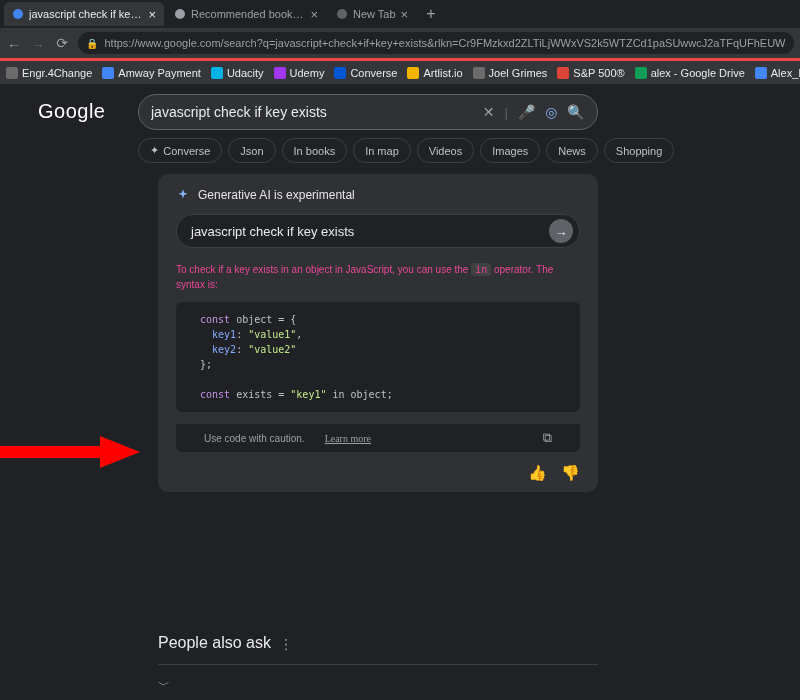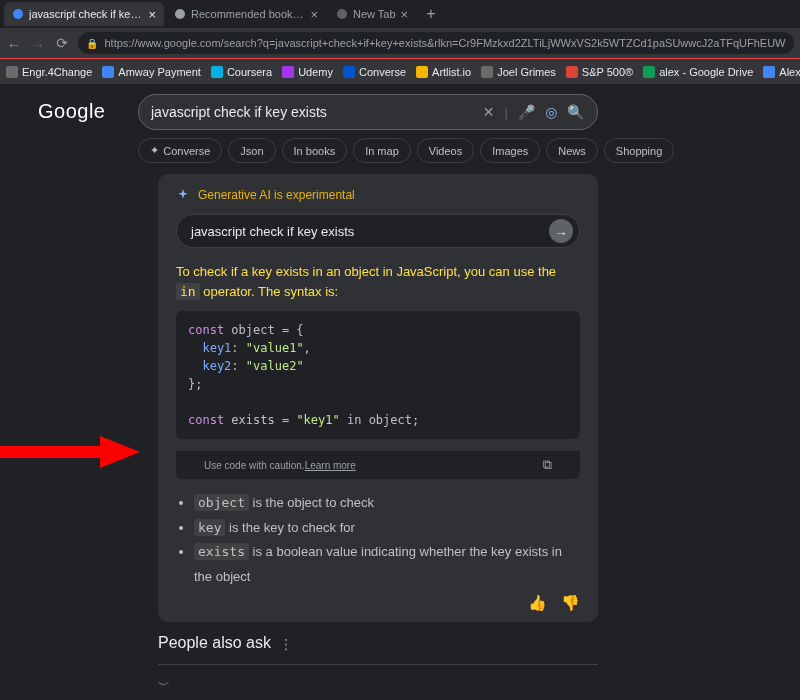--- a/index.html
+++ b/index.html
@@ -59,21 +59,21 @@
     color: #9aa0a6;
     gap: 6px;
     overflow: hidden;
   }
   .urlbox .lock { font-size: 10px; }
   .urlbox .url { white-space: nowrap; overflow: hidden; }
   
   .bm-bar {
     height: 26px;
     background: #35363a;
-    border-top: 1px solid #ef4444;
+    border-top: 3px solid #ef4444;
     display: flex;
     align-items: center;
     padding: 0 6px;
     gap: 10px;
     font-size: 11px;
     color: #e8eaed;
     overflow: hidden;
   }
   .bm {
     display: flex; align-items: center; gap: 4px;
@@ -130,21 +130,21 @@
   .ai-card {
     position: absolute;
     left: 158px; top: 90px;
     width: 440px;
     background: #303134;
     border-radius: 10px;
     padding: 14px 18px 10px 18px;
   }
   .ai-header {
     display: flex; align-items: center; gap: 8px;
-    color: #eab308; font-size: 12px;
+    color: #e5e5e5; font-size: 12px;
     margin-bottom: 12px;
   }
   .sparkle { width:14px; height:14px; }
   .ai-query {
     background: #202124;
     border: 1px solid #3c4043;
     border-radius: 20px;
     height: 34px;
     display: flex; align-items: center;
     padding: 0 6px 0 14px;
@@ -154,47 +154,47 @@
   }
   .ai-query span { flex:1; }
   .ai-arrow {
     width: 24px; height: 24px;
     background: #5f6368;
     border-radius: 50%;
     display:flex; align-items:center; justify-content:center;
     color:#e8eaed; font-size:13px;
     cursor:pointer;
   }
-  .ai-text { font-size: 13px; color: #fde047; line-height: 1.5; margin-bottom: 10px;}
+  .ai-text { font-size: 10px; color: #ec4899; line-height: 1.5; margin-bottom: 10px;}
   .ai-text code, .bullets code { font-family: monospace; background: rgba(255,255,255,0.08); padding: 1px 4px; border-radius: 3px; }
   .code-block {
     background: #202124;
     border-radius: 6px;
-    padding: 10px 12px;
+    padding: 10px 24px;
     font-family: monospace;
-    font-size: 12px;
+    font-size: 10px;
     color: #bdc1c6;
     white-space: pre;
     line-height: 1.5;
     position: relative;
     margin-bottom: 12px;
   }
   .code-block .kw { color: #c792ea; }
   .code-block .key { color: #82aaff; }
   .code-block .str { color: #c3e88d; }
   .caution {
     background: #202124;
     border-radius: 0 0 6px 6px;
     padding: 6px 28px;
     font-size: 10px; color: #9aa0a6;
     display:flex; align-items:center;
     margin-top: 2px;
     margin-bottom: 12px;
   }
-  .caution a { color:#9aa0a6; text-decoration: underline; margin-left:0; cursor:pointer;}
+  .caution a { color:#9aa0a6; text-decoration: underline; margin-left:20px; cursor:pointer;font-family:Liberation Serif, serif;}
   .copy-btn { margin-left:auto; color:#9aa0a6; cursor:pointer; font-size:13px;}
   .bullets { font-size: 13px; color:#bdc1c6; padding-left: 18px; line-height:1.9;}
   .bullets li { list-style: disc; }
   .feedback { display:flex; justify-content:flex-end; gap:14px; color:#9aa0a6; font-size:15px; margin-top:4px;}
   .feedback span { cursor:pointer; }
   
   .paa {
     position: absolute;
     left: 158px; top: 550px;
     width: 440px;
@@ -259,21 +259,21 @@
   <div class="bm">
       <span class="bic" style="background:#6b6b6b"></span>
       <span>Engr.4Change</span>
     </div>
   <div class="bm">
       <span class="bic" style="background:#4285f4"></span>
       <span>Amway Payment</span>
     </div>
   <div class="bm">
       <span class="bic" style="background:#02b3e4"></span>
-      <span>Coursera</span>
+      <span>Udacity</span>
     </div>
   <div class="bm">
       <span class="bic" style="background:#a435f0"></span>
       <span>Udemy</span>
     </div>
   <div class="bm">
       <span class="bic" style="background:#0056d2"></span>
       <span>Converse</span>
     </div>
   <div class="bm">
@@ -344,25 +344,20 @@
 <span class="key">  key1</span><span>: </span><span class="str">"value1"</span><span>,</span>
 <span class="key">  key2</span><span>: </span><span class="str">"value2"</span>
 <span>};</span>
 <span></span>
 <span class="kw">const</span><span> exists = </span><span class="str">"key1"</span><span> in object;</span></div>
     <div class="caution">
       <span>Use code with caution.</span>
       <a>Learn more</a>
       <span class="copy-btn">⧉</span>
     </div>
-    <ul class="bullets">
-      <li><code>object</code><span> is the object to check</span></li>
-      <li><code>key</code><span> is the key to check for</span></li>
-      <li><code>exists</code><span> is a boolean value indicating whether the key exists in the object</span></li>
-    </ul>
     <div class="feedback">
       <span>👍</span>
       <span>👎</span>
     </div>
   </div>
 
   <div class="paa">
     <div class="paa-title">
       <span>People also ask</span>
       <span style="color:#9aa0a6;font-size:14px;">⋮</span>

